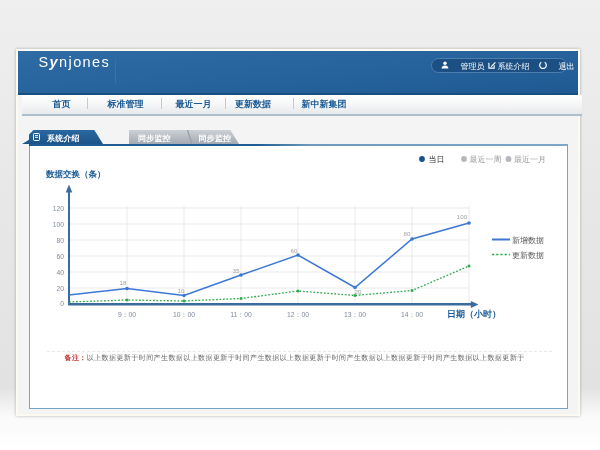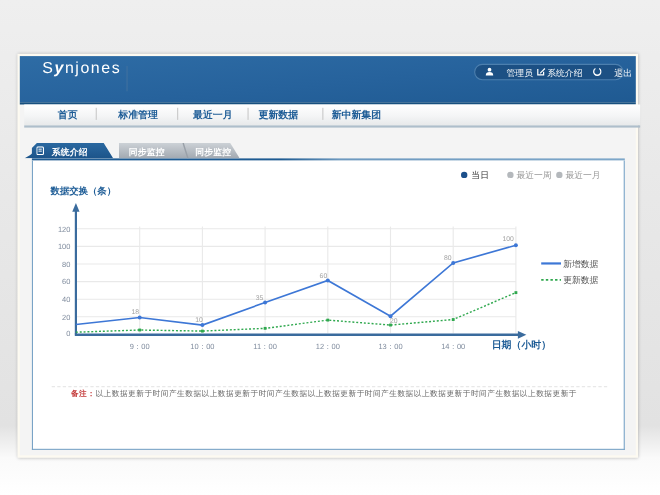--- a/index.html
+++ b/index.html
@@ -44,20 +44,21 @@
   .tab{position:absolute;height:14.5px;top:79px;color:#fff;}
   .tab-active{
     z-index:2;left:4px;width:81px;
     background:linear-gradient(180deg,#2a68a0,#1c548a);
     clip-path:polygon(0 100%, 5.5px 78%, 7px 10px, 7px 5px, 12px 0, calc(100% - 9px) 0, 100% 100%);
     text-align:center;
   }
   .tab-gray{
     background:linear-gradient(180deg,#ccd1d6,#a2a9b1);
     clip-path:polygon(0 100%, 0 0, calc(100% - 9px) 0, 100% 100%);
+    margin-left:21px;
   }
   .tab2{z-index:1;left:90px;width:110px;}
   
   .tab .txt{position:absolute;top:3.5px;font-size:8px;font-weight:bold;letter-spacing:0.2px;white-space:nowrap;}
   
   .tabbar{
     position:absolute;left:10.5px;top:93px;width:539px;height:2.5px;
     background:linear-gradient(90deg,#1e5b92 0%,#1e5b92 42%,#6d99bf 52%,#7ea7c9 100%);
   }
   .panel{

